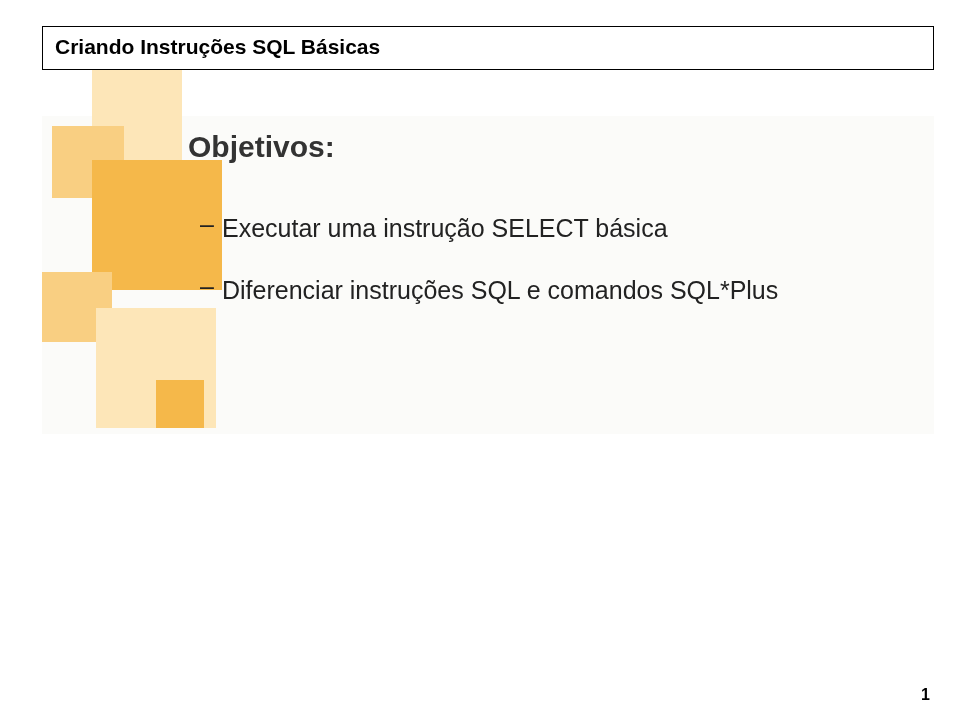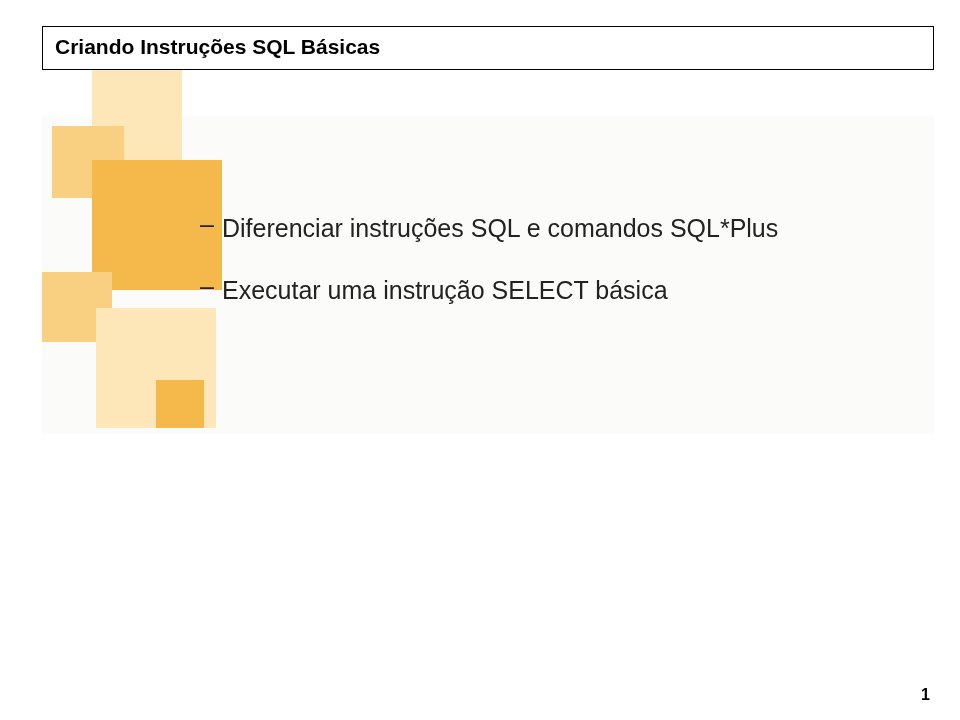--- a/index.html
+++ b/index.html
@@ -102,21 +102,22 @@
 
   <div class="band"></div>
 
   <div class="deco d1"></div>
   <div class="deco d2"></div>
   <div class="deco d3"></div>
   <div class="deco d4"></div>
   <div class="deco d5"></div>
   <div class="deco d6"></div>
 
+  <div class="objetivos">Objetivos:</div>
 
   <div class="bullets">
+    <div class="bullet-item">Executar uma instrução SELECT básica</div>
     <div class="bullet-item">Diferenciar instruções SQL e comandos SQL*Plus</div>
-    <div class="bullet-item">Executar uma instrução SELECT básica</div>
   </div>
 
   <div class="pagenum">1</div>
 
 </div>
 
 </body></html>

